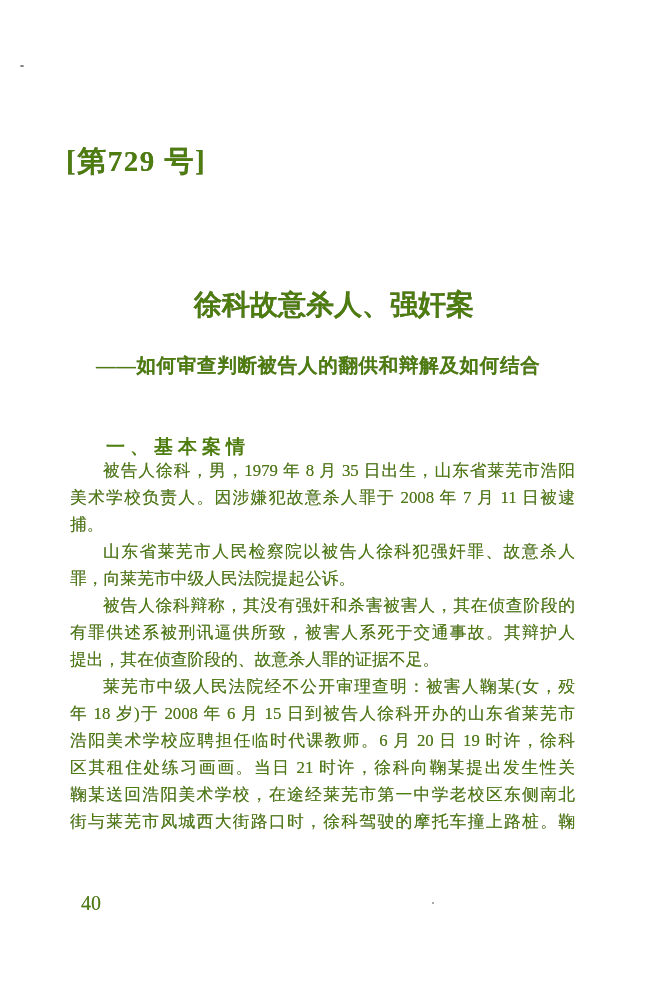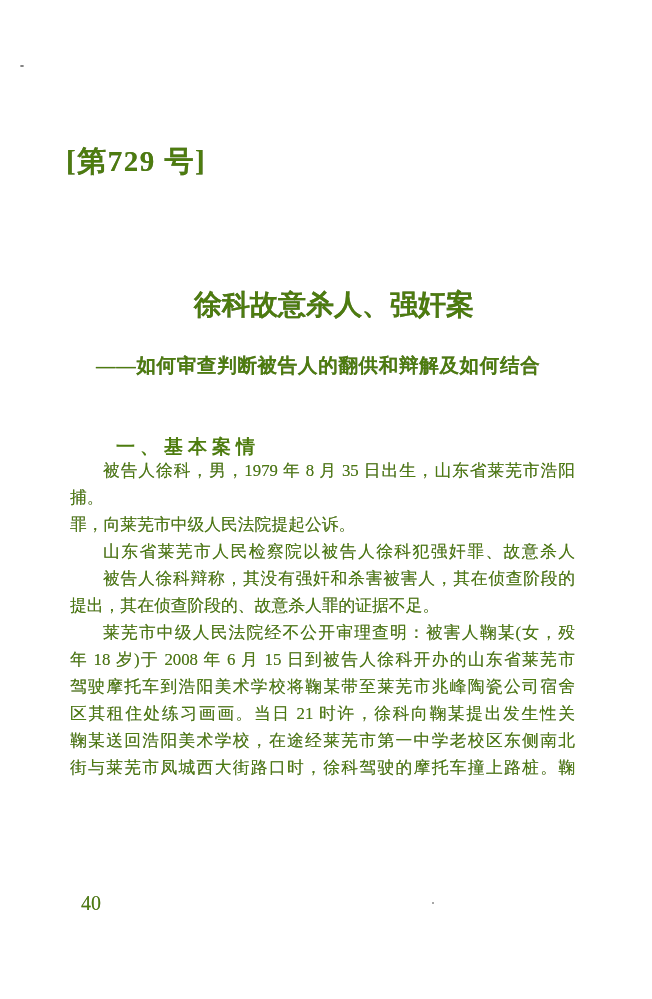--- a/index.html
+++ b/index.html
@@ -55,21 +55,21 @@
     letter-spacing: 0.7px;
     line-height: 1.1;
     text-shadow: 0 0 0.4px rgba(0,0,0,0.45);
     white-space: nowrap;
   }
   .subtitle.l1 { left: 96px; top: 323px; margin-top: 32px; }
   .subtitle.l2 { left: 136px; top: 354px; }
 
   .heading {
     position: absolute;
-    left: 116px;
+    left: 106px;
     top: 437px;
     font-family: "Liberation Sans", "DejaVu Sans", sans-serif;
     font-size: 19px;
     font-weight: bold;
     letter-spacing: 5px;
     line-height: 1.1;
     white-space: nowrap;
     text-align: right;
   }
 
@@ -115,28 +115,30 @@
   <div class="case-number">[第729 号]</div>
 
   <h1 class="title">徐科故意杀人、强奸案</h1>
 
   <div class="subtitle l1">——如何审查判断被告人的翻供和辩解及如何结合</div>
 
   <div class="heading">一、基本案情</div>
 
   <div class="body-text">
       <div class="line indent just">被告人徐科，男，1979 年 8 月 35 日出生，山东省莱芜市浩阳</div>
+      <div class="line just">美术学校负责人。因涉嫌犯故意杀人罪于 2008 年 7 月 11 日被逮</div>
       <div class="line">捕。</div>
+      <div class="line indent just">山东省莱芜市人民检察院以被告人徐科犯强奸罪、故意杀人</div>
       <div class="line">罪，向莱芜市中级人民法院提起公诉。</div>
-      <div class="line indent just">山东省莱芜市人民检察院以被告人徐科犯强奸罪、故意杀人</div>
       <div class="line indent just">被告人徐科辩称，其没有强奸和杀害被害人，其在侦查阶段的</div>
+      <div class="line just">有罪供述系被刑讯逼供所致，被害人系死于交通事故。其辩护人</div>
       <div class="line">提出，其在侦查阶段的、故意杀人罪的证据不足。</div>
       <div class="line indent just">莱芜市中级人民法院经不公开审理查明：被害人鞠某(女，殁</div>
       <div class="line just">年 18 岁)于 2008 年 6 月 15 日到被告人徐科开办的山东省莱芜市</div>
-      <div class="line just">驾驶摩托车到浩阳美术学校将鞠某带至莱芜市兆峰陶瓷公司宿舍</div>
+      <div class="line just">浩阳美术学校应聘担任临时代课教师。6 月 20 日 19 时许，徐科</div>
       <div class="line just">区其租住处练习画画。当日 21 时许，徐科向鞠某提出发生性关</div>
       <div class="line just">鞠某送回浩阳美术学校，在途经莱芜市第一中学老校区东侧南北</div>
       <div class="line just">街与莱芜市凤城西大街路口时，徐科驾驶的摩托车撞上路桩。鞠</div>
     </div>
 
   <div class="pagenum">40</div>
 
   <div class="speck s2"></div>
 </div>
 

